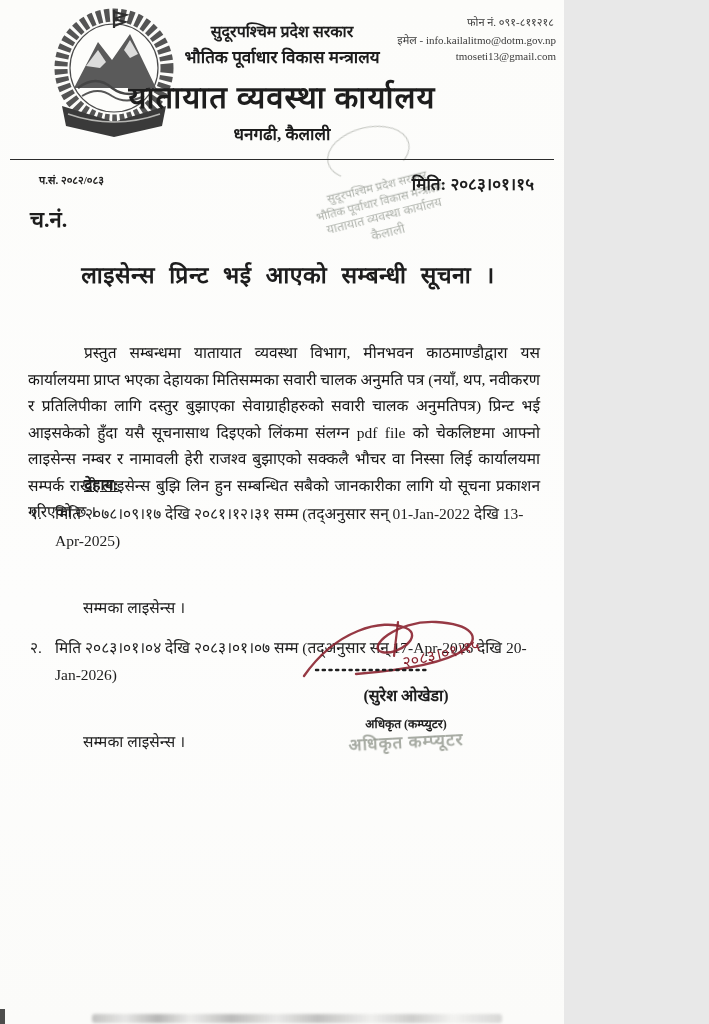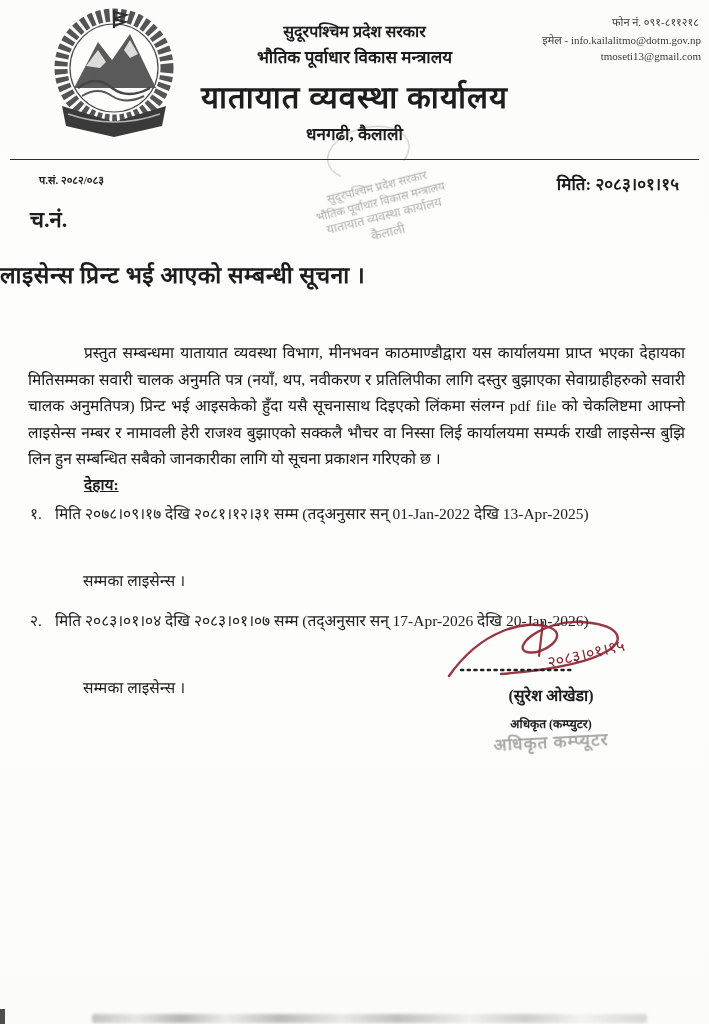--- a/index.html
+++ b/index.html
@@ -1,20 +1,20 @@
 <!DOCTYPE html>
 <html><head>
 <meta charset="utf-8">
 <style>
   * { margin:0; padding:0; box-sizing:border-box; }
   html,body { width:709px; height:1024px; }
   body { font-family:"Liberation Serif","DejaVu Serif",serif; background:#e8e8e8; }
 
   .page {
-    position:relative; width:709px; height:1024px; overflow:hidden;
+    position:relative; width:564px; height:1024px; overflow:hidden;
     background:#fdfdfb;
     background-image:linear-gradient(180deg, #fcfcfa 0%, #fdfdfc 60%, #fbfbf9 100%);
     color:#1d1d1d;
   }
 
   
   .emblem { position:absolute; left:38px; top:6px; width:152px; height:138px; }
   .contact {
     position:absolute; right:8px; top:14px; text-align:right;
     font-size:11px; line-height:16px; color:#3a3a3a;
@@ -42,22 +42,22 @@
   .faint-stamp .s4 { font-size:13px; margin-top:1px; }
 
   .rule { position:absolute; left:10px; right:10px; top:159px; border-top:1.7px solid #2c2c2c; }
 
   
   .ref-no  { position:absolute; left:39px; top:172px; font-size:11px; font-weight:700; }
   .ch-no   { position:absolute; left:30px; top:203px; font-size:22px; font-weight:600; }
   .date    { position:absolute; right:30px; top:172px; font-size:17px; font-weight:600; }
 
   
-  .subject { position:absolute; left:0; right:0; top:258px; 
-             font-size:23px; font-weight:700; letter-spacing:0.5px; }
+  .subject { position:absolute; left:12px; right:0; top:258px; text-align:center;
+             font-size:23px; font-weight:700; letter-spacing:0.5px;font-family:Liberation Mono, monospace; }
 
   
   .body-par {
     position:absolute; left:28px; right:24px; top:340px;
     font-size:15.5px; line-height:26.5px; text-align:justify; text-indent:56px;
     color:#161616;
   }
   .dehaya { position:absolute; left:84px; top:473px; font-size:15.5px; font-weight:700;
             text-decoration:underline; }
   .list { position:absolute; left:28px; right:24px; top:500px; font-size:15.5px; line-height:27px; }

